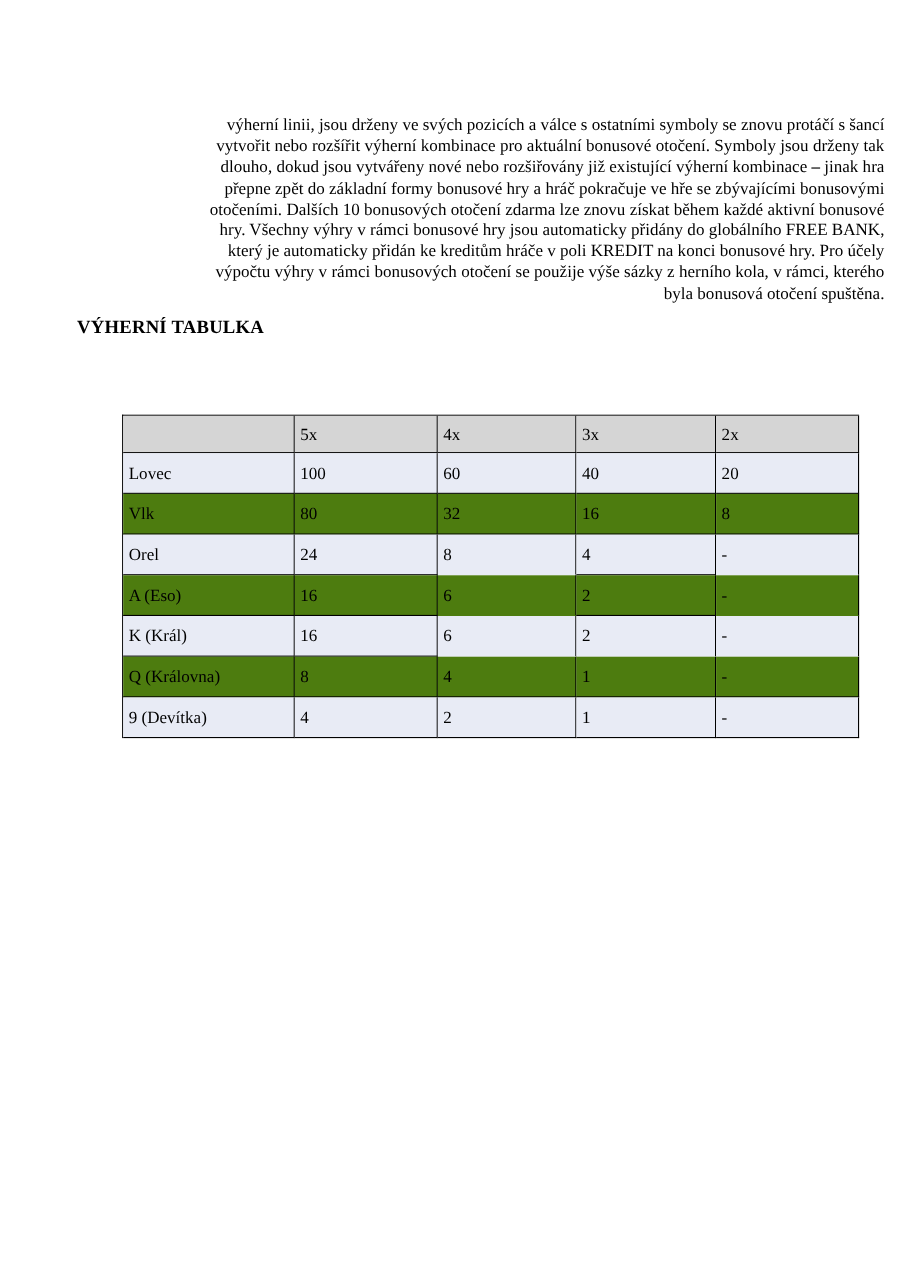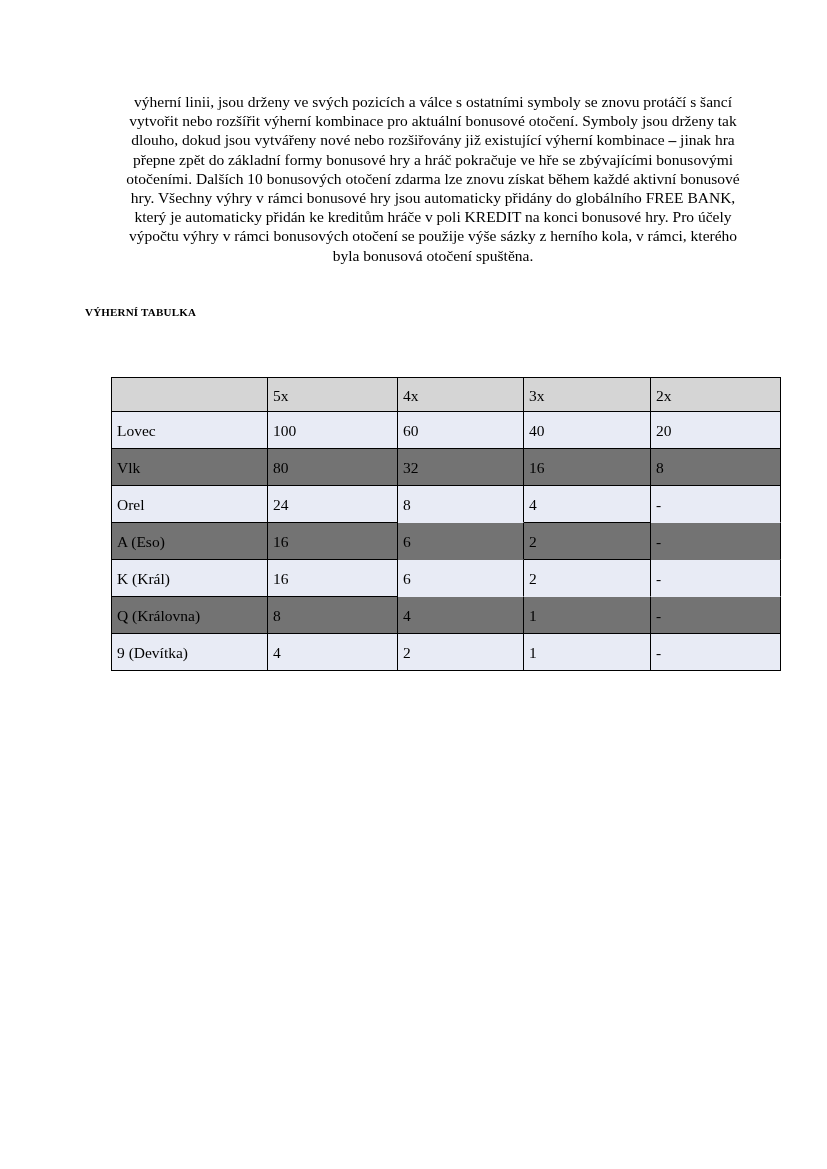--- a/index.html
+++ b/index.html
@@ -17,35 +17,35 @@
   .page {
     position: relative;
     width: 827px;
     height: 1169px;
     background: #ffffff;
   }
   .para {
     position: absolute;
     left: 70px;
     width: 718px;
-    margin: 4px;
+    margin: 16px;
     font-size: 15.5px;
     line-height: 19.2px;
     white-space: pre-line;
-    text-align: center;
+    text-align: right;
   }
   #p1 { top: 88px; }
   #p2 { top: 322px; }
   .bold { font-weight: bold; }
   .heading {
     position: absolute;
     left: 70px;
     top: 288px;
-    margin: 15px;
-    font-size: 11px;
+    margin: 0;
+    font-size: 17px;
     line-height: 19px;
     font-weight: bold;
     letter-spacing: 0.2px;
   }
   table.paytable {
     position: absolute;
     left: 111px;
     top: 377px;
     border-collapse: separate;
     border-spacing: 0;
@@ -61,21 +61,21 @@
     text-align: left;
     vertical-align: middle;
     font-size: 15.5px;
     padding: 2px 4px 0 5px;
     overflow: hidden;
   }
   .paytable thead th {
     height: 34px;
     background: var(--header-bg, #d5d5d5);
   }
-  .paytable tbody td { height: 37px; background: #737373; }
+  .paytable tbody td { height: 37px; background: #4d7c0f; }
   .paytable tbody tr:nth-child(odd) td { background: var(--stripe-bg, #e8ebf5); }
   .paytable td.nb { border-bottom-color: transparent; }
 </style>
 </head>
 <body>
 
 <div class="page">
 
   <p class="para" id="p1"><span>výherní linii, jsou drženy ve svých pozicích a válce s ostatními symboly se znovu protáčí s šancí
 vytvořit nebo rozšířit výherní kombinace pro aktuální bonusové otočení. Symboly jsou drženy tak

